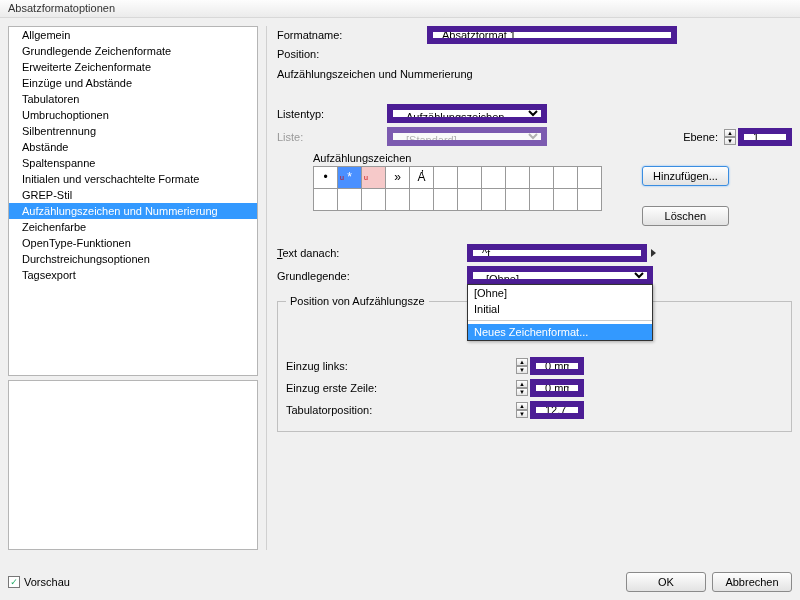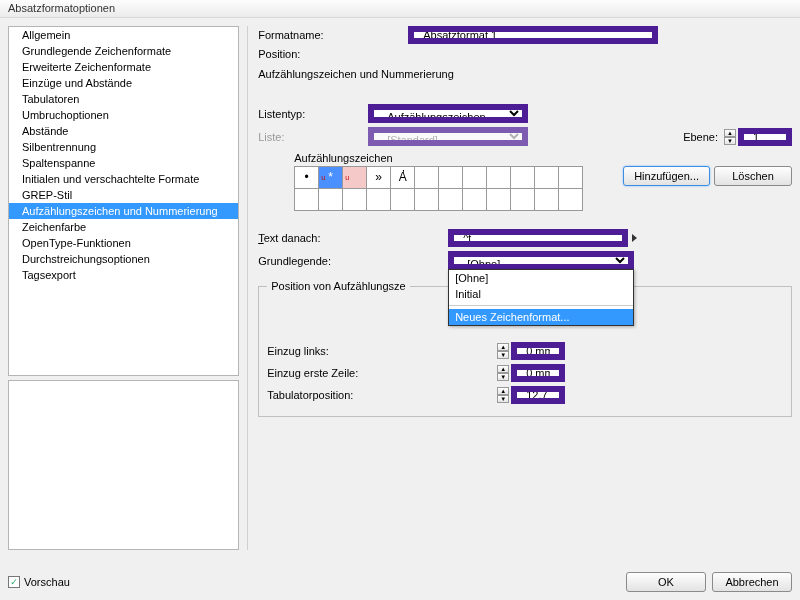--- a/index.html
+++ b/index.html
@@ -48,22 +48,22 @@
 
 <div class="content">
   <div class="left-col">
     <div class="nav-list" id="nav-list">
         <div class="nav-item">Allgemein</div>
         <div class="nav-item">Grundlegende Zeichenformate</div>
         <div class="nav-item">Erweiterte Zeichenformate</div>
         <div class="nav-item">Einzüge und Abstände</div>
         <div class="nav-item">Tabulatoren</div>
         <div class="nav-item">Umbruchoptionen</div>
+        <div class="nav-item">Silbentrennung</div>
         <div class="nav-item">Abstände</div>
-        <div class="nav-item">Silbentrennung</div>
         <div class="nav-item">Spaltenspanne</div>
         <div class="nav-item">Initialen und verschachtelte Formate</div>
         <div class="nav-item">GREP-Stil</div>
         <div class="nav-item selected">Aufzählungszeichen und Nummerierung</div>
         <div class="nav-item">Zeichenfarbe</div>
         <div class="nav-item">OpenType-Funktionen</div>
         <div class="nav-item">Durchstreichungsoptionen</div>
         <div class="nav-item">Tagsexport</div>
       </div>
     <div class="preview-box"></div>
@@ -122,21 +122,21 @@
           <div class="glyph-cell"></div>
           <div class="glyph-cell"></div>
           <div class="glyph-cell"></div>
           <div class="glyph-cell"></div>
           <div class="glyph-cell"></div>
           <div class="glyph-cell"></div>
           <div class="glyph-cell"></div>
           <div class="glyph-cell"></div>
           <div class="glyph-cell"></div>
         </div>
-      <div style="margin-left:40px; display:flex; flex-direction:row; gap:4px">
+      <div style="margin-left:40px; display:flex; flex-direction:column; gap:20px">
         <button class="btn hl">Hinzufügen...</button>
         <button class="btn">Löschen</button>
       </div>
     </div>
 
     <div style="height:14px"></div>
 
     <div class="row">
       <div class="lbl" style="width:190px"><u>T</u>ext danach:</div>
       <input type="text" style="width: 180px;" value="^t">

